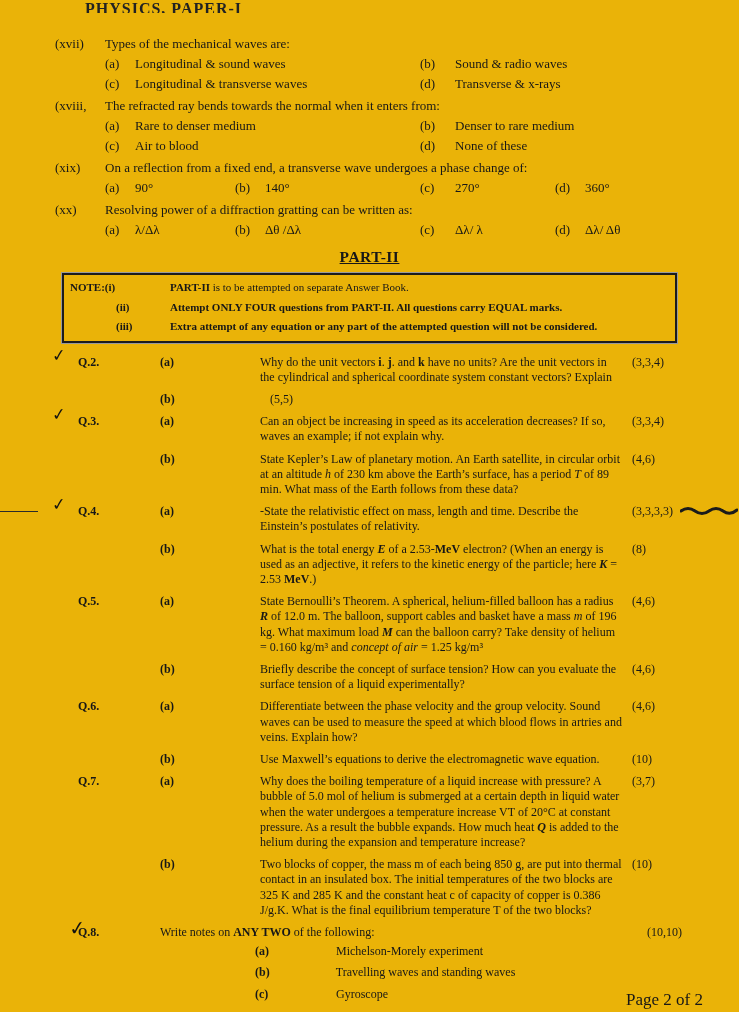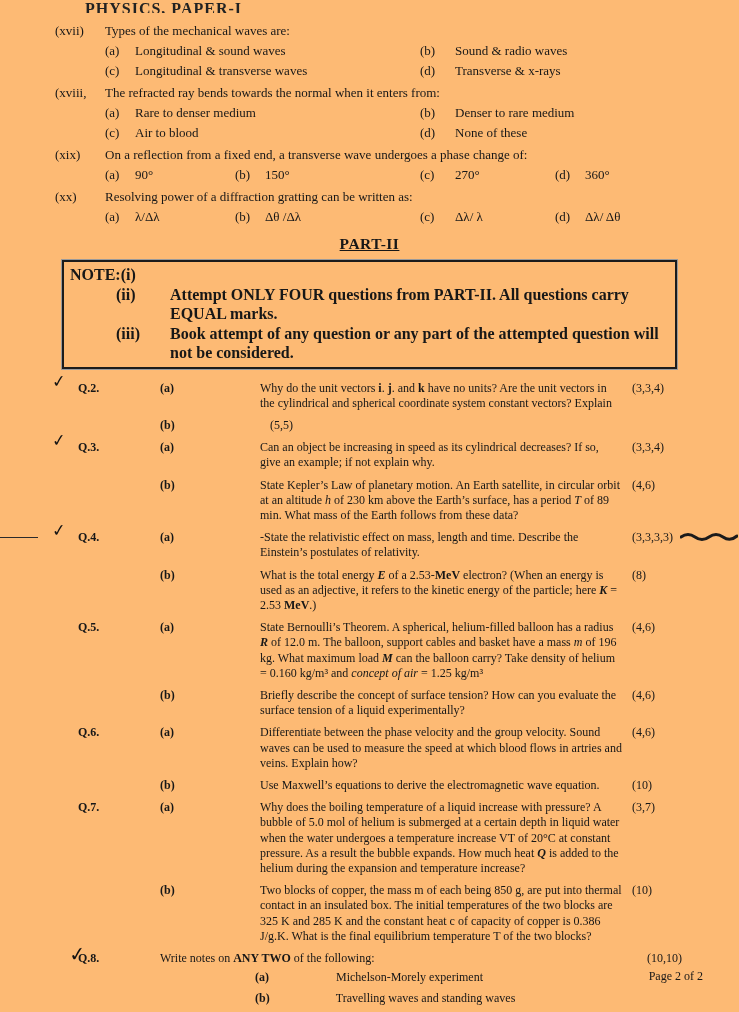--- a/index.html
+++ b/index.html
@@ -1,53 +1,53 @@
 <!DOCTYPE html>
 <html><head>
 <meta charset="utf-8">
 <style>
   html,body{margin:0;padding:0;background:#d8d8d8;}
   .page{
     position:relative;
     width:739px;height:1012px;
     margin:0 auto;
-    background:#fdba74;
+    background:#eab308;
     color:#171717;
     font-family:"Liberation Serif", serif;
     overflow:hidden;
     box-sizing:border-box;
   }
   
   .title-wrap{height:13px;overflow:hidden;margin-left:85px;width:218px;}
   .title{
     display:inline-block;margin-top:-10px;
     font-weight:bold;font-size:16px;letter-spacing:1px;
     border-bottom:2.5px solid #111;padding-bottom:1px;
     color:#222;
   }
   
-  .mcq{margin:8px 30px 0 55px;font-size:13px;line-height:20px;}
+  .mcq{margin:21px 30px 0 55px;font-size:13px;line-height:20px;}
   .mcq-item{margin-bottom:2px;}
   .mcq-q{display:grid;grid-template-columns:50px auto;}
   .mcq-num{}
   .opts2{display:grid;grid-template-columns:30px 285px 35px auto;padding-left:50px;}
   .opts4{display:grid;grid-template-columns:30px 100px 30px 155px 35px 100px 30px auto;padding-left:50px;}
   
   .part2-heading{
     text-align:center;font-size:15.5px;font-weight:bold;
     text-decoration:underline;letter-spacing:0.5px;
     margin:8px 0 7px 0;
   }
   
   .note-box{
     margin:0 62px 12px 62px;
     border:2px solid #1c1c1c;
     box-shadow:0 0 0 1px #9a9a9a;
     padding:3px 6px 4px 6px;
-    font-size:16px;line-height:19.5px;
+    font-size:11px;line-height:19.5px;
   }
   .note-row{display:grid;grid-template-columns:100px auto;}
   .note-label{font-weight:bold;}
   .note-label.indent{padding-left:46px;}
   .note-row.bold .note-text{font-weight:bold;}
   
   .questions{margin:10px 30px 0 78px;font-size:12px;line-height:15.2px;}
   .qrow{display:grid;grid-template-columns:82px 100px 362px auto;margin-bottom:7px;position:relative;}
   .qnum-cell{font-weight:bold;position:relative;}
   .plabel{font-weight:bold;}
@@ -60,21 +60,21 @@
     transform:rotate(-6deg);
   }
   .check.q8{left:-9px;top:-4px;font-size:20px;}
   .q4-leftdash{position:absolute;left:-80px;top:7px;width:40px;border-top:1.7px solid #2a2a2a;}
   .squiggle{position:absolute;left:58px;top:2px;}
   
   .q8row{display:grid;grid-template-columns:82px auto 72px;margin-bottom:4px;position:relative;}
   .q8sub{display:grid;grid-template-columns:82px auto;margin-bottom:6px;}
   .q8sub-inner{padding-left:95px;}
   .q8sub-label{display:inline-block;width:78px;font-weight:bold;}
-  .page-footer{position:absolute;right:36px;bottom:28px;font-size:12px;}
+  .page-footer{position:absolute;right:36px;bottom:2px;font-size:17px;}
 </style>
 </head>
 <body>
 
 <div class="page">
 
   <div class="title-wrap">
     <span class="title">PHYSICS, PAPER-I</span>
   </div>
 
@@ -116,21 +116,21 @@
 
     <div class="mcq-item">
       <div class="mcq-q">
         <span class="mcq-num">(xix)</span>
         <span>On a reflection from a fixed end, a transverse wave undergoes a phase change of:</span>
       </div>
       <div class="opts4">
         <span>(a)</span>
         <span>90°</span>
         <span>(b)</span>
-        <span>150°</span>
+        <span>140°</span>
         <span>(c)</span>
         <span>270°</span>
         <span>(d)</span>
         <span>360°</span>
       </div>
     </div>
 
     <div class="mcq-item">
       <div class="mcq-q">
         <span class="mcq-num">(xx)</span>
@@ -147,28 +147,29 @@
         <span>Δλ/ Δθ</span>
       </div>
     </div>
   </div>
 
   <div class="part2-heading">PART-II</div>
 
   <div class="note-box">
     <div class="note-row">
       <span class="note-label">NOTE:(i)</span>
+      <span class="note-text"><b>PART-II</b> is to be attempted on separate Answer Book.</span>
     </div>
     <div class="note-row bold">
       <span class="note-label indent">(ii)</span>
       <span class="note-text">Attempt ONLY FOUR questions from PART-II. All questions carry EQUAL marks.</span>
     </div>
     <div class="note-row bold">
       <span class="note-label indent">(iii)</span>
-      <span class="note-text">Book attempt of any question or any part of the attempted question will not be considered.</span>
+      <span class="note-text">Extra attempt of any equation or any part of the attempted question will not be considered.</span>
     </div>
   </div>
 
   <div class="questions">
 
     <div class="qrow">
       <div class="qnum-cell">
         <span class="check">✓</span>
         <span>Q.2.</span>
       </div>
@@ -181,21 +182,21 @@
       <div class="plabel">(b)</div>
       <div class="marks">(5,5)</div>
     </div>
 
     <div class="qrow">
       <div class="qnum-cell">
         <span class="check">✓</span>
         <span>Q.3.</span>
       </div>
       <div class="plabel">(a)</div>
-      <div class="qtext">Can an object be increasing in speed as its cylindrical decreases? If so, give an example; if not explain why.</div>
+      <div class="qtext">Can an object be increasing in speed as its acceleration decreases? If so, waves an example; if not explain why.</div>
       <div class="marks">(3,3,4)</div>
     </div>
     <div class="qrow">
       <div class="qnum-cell"></div>
       <div class="plabel">(b)</div>
       <div class="qtext">State Kepler’s Law of planetary motion. An Earth satellite, in circular orbit at an altitude <i>h</i> of 230 km above the Earth’s surface, has a period <i>T</i> of 89 min. What mass of the Earth follows from these data?</div>
       <div class="marks">(4,6)</div>
     </div>
 
     <div class="qrow">

